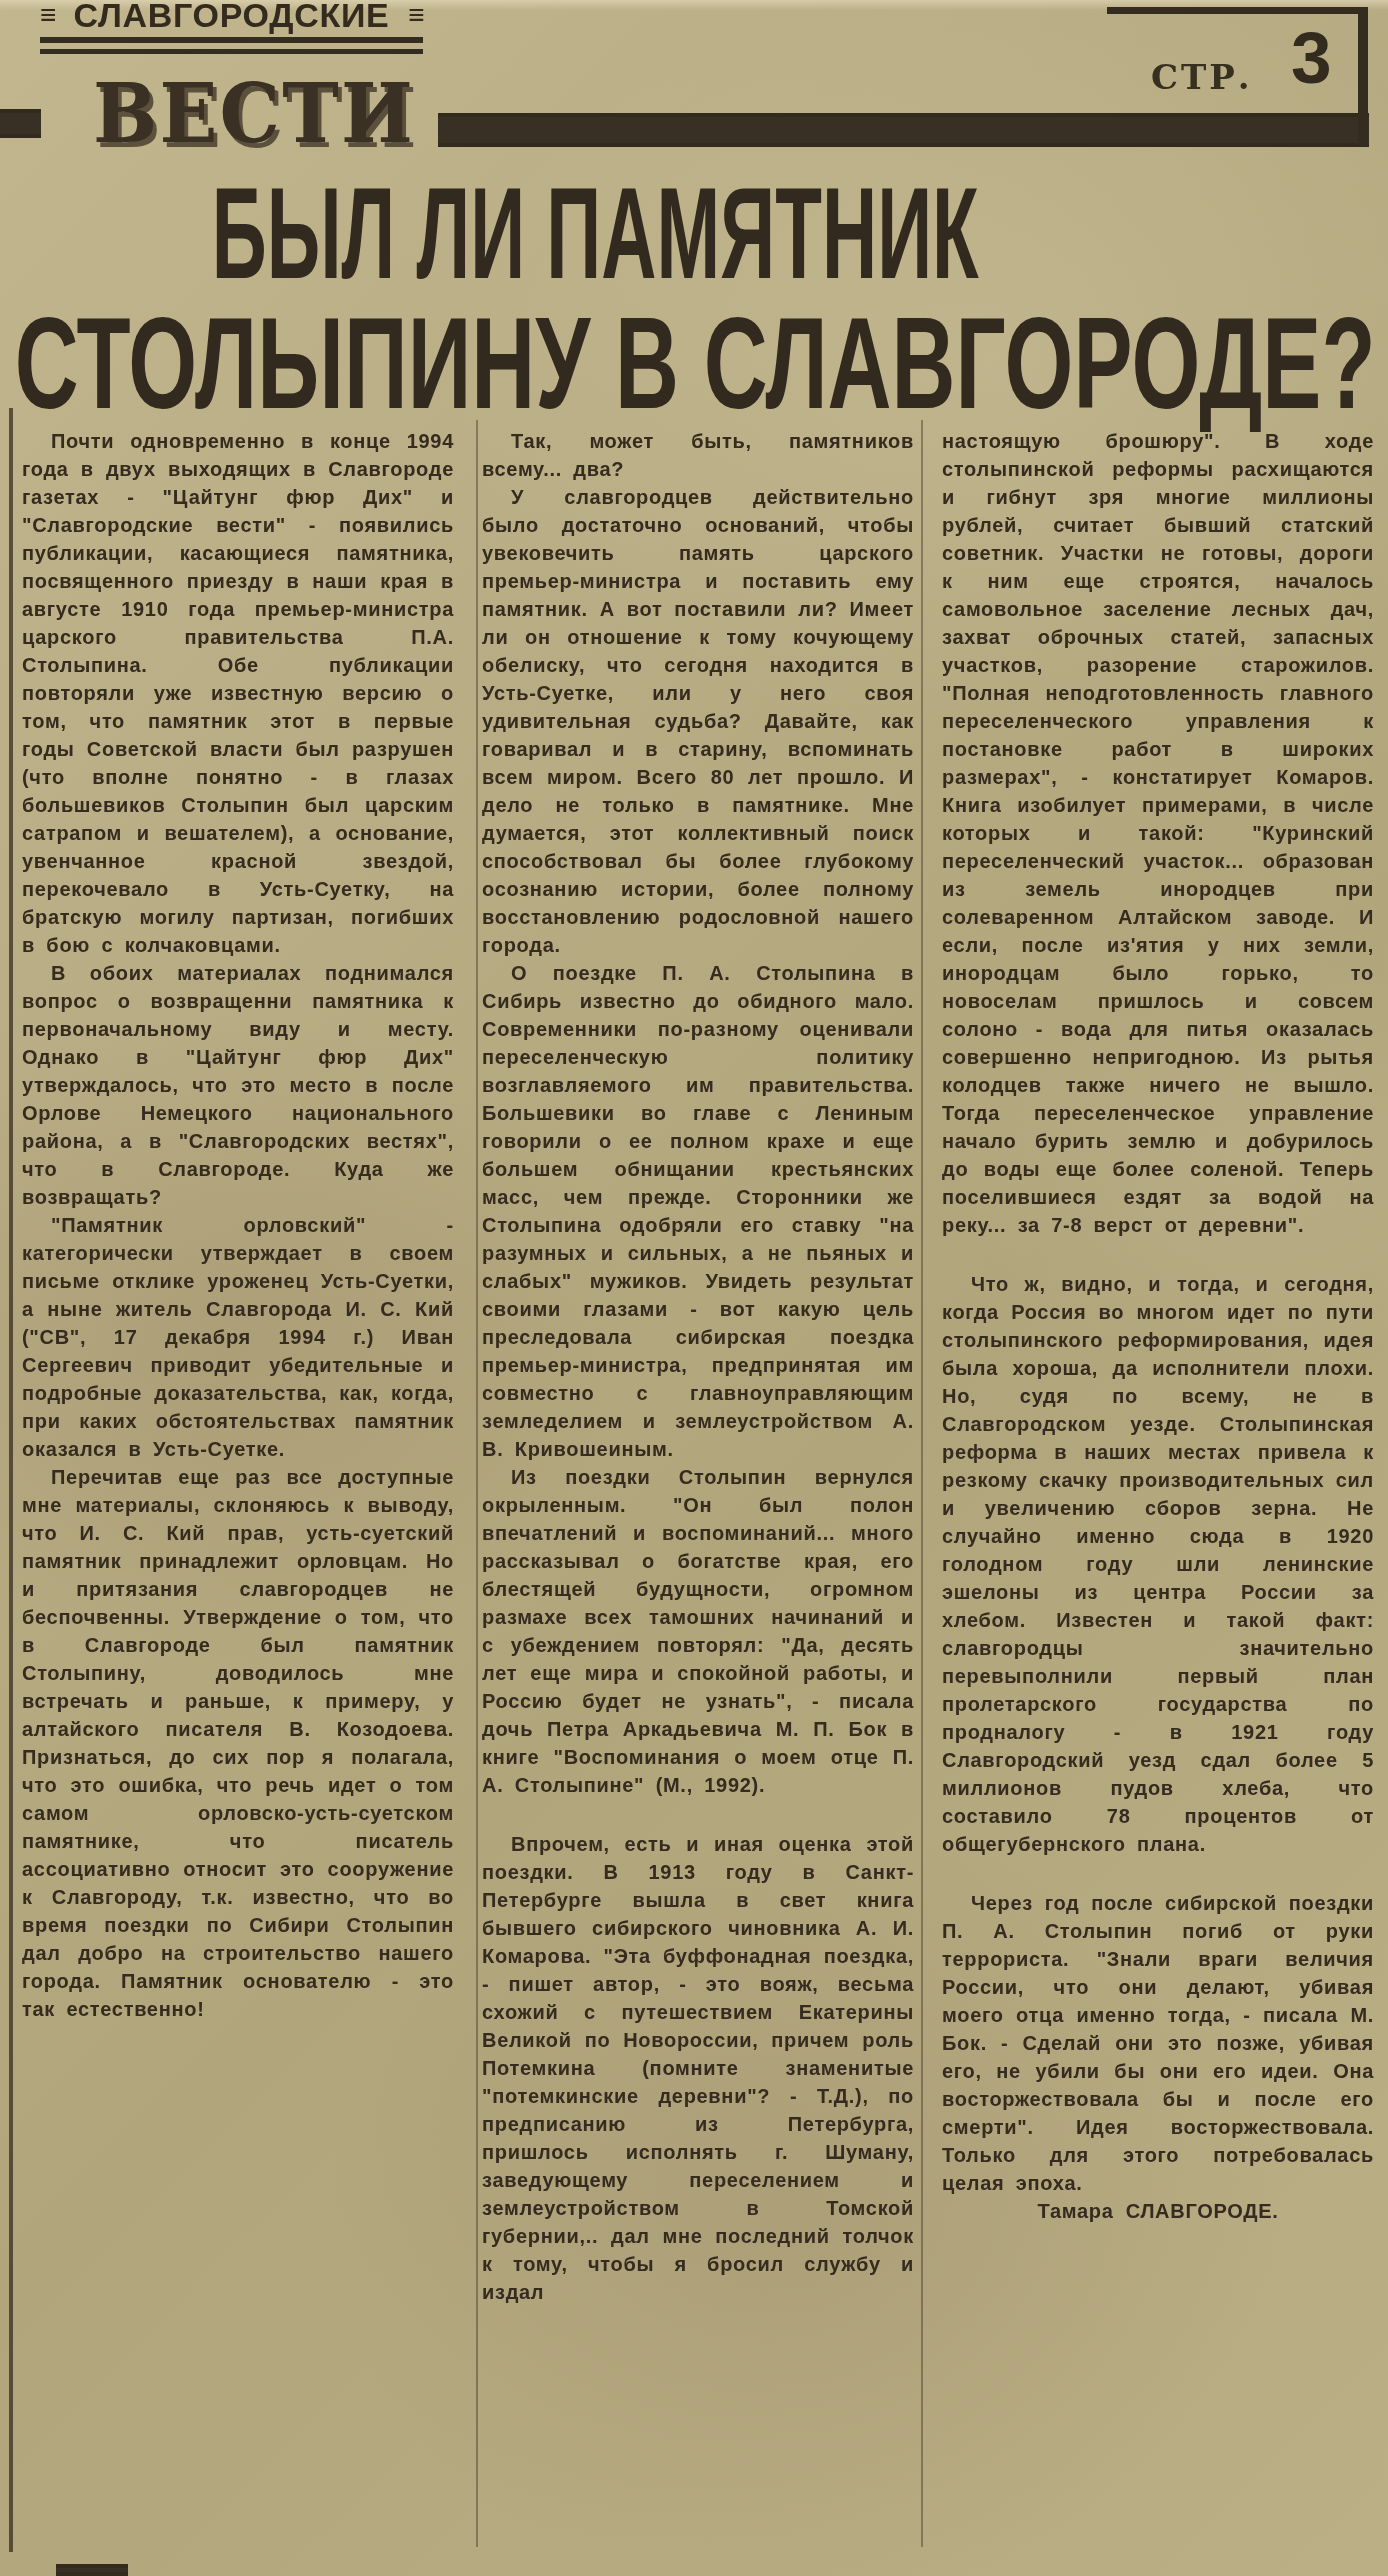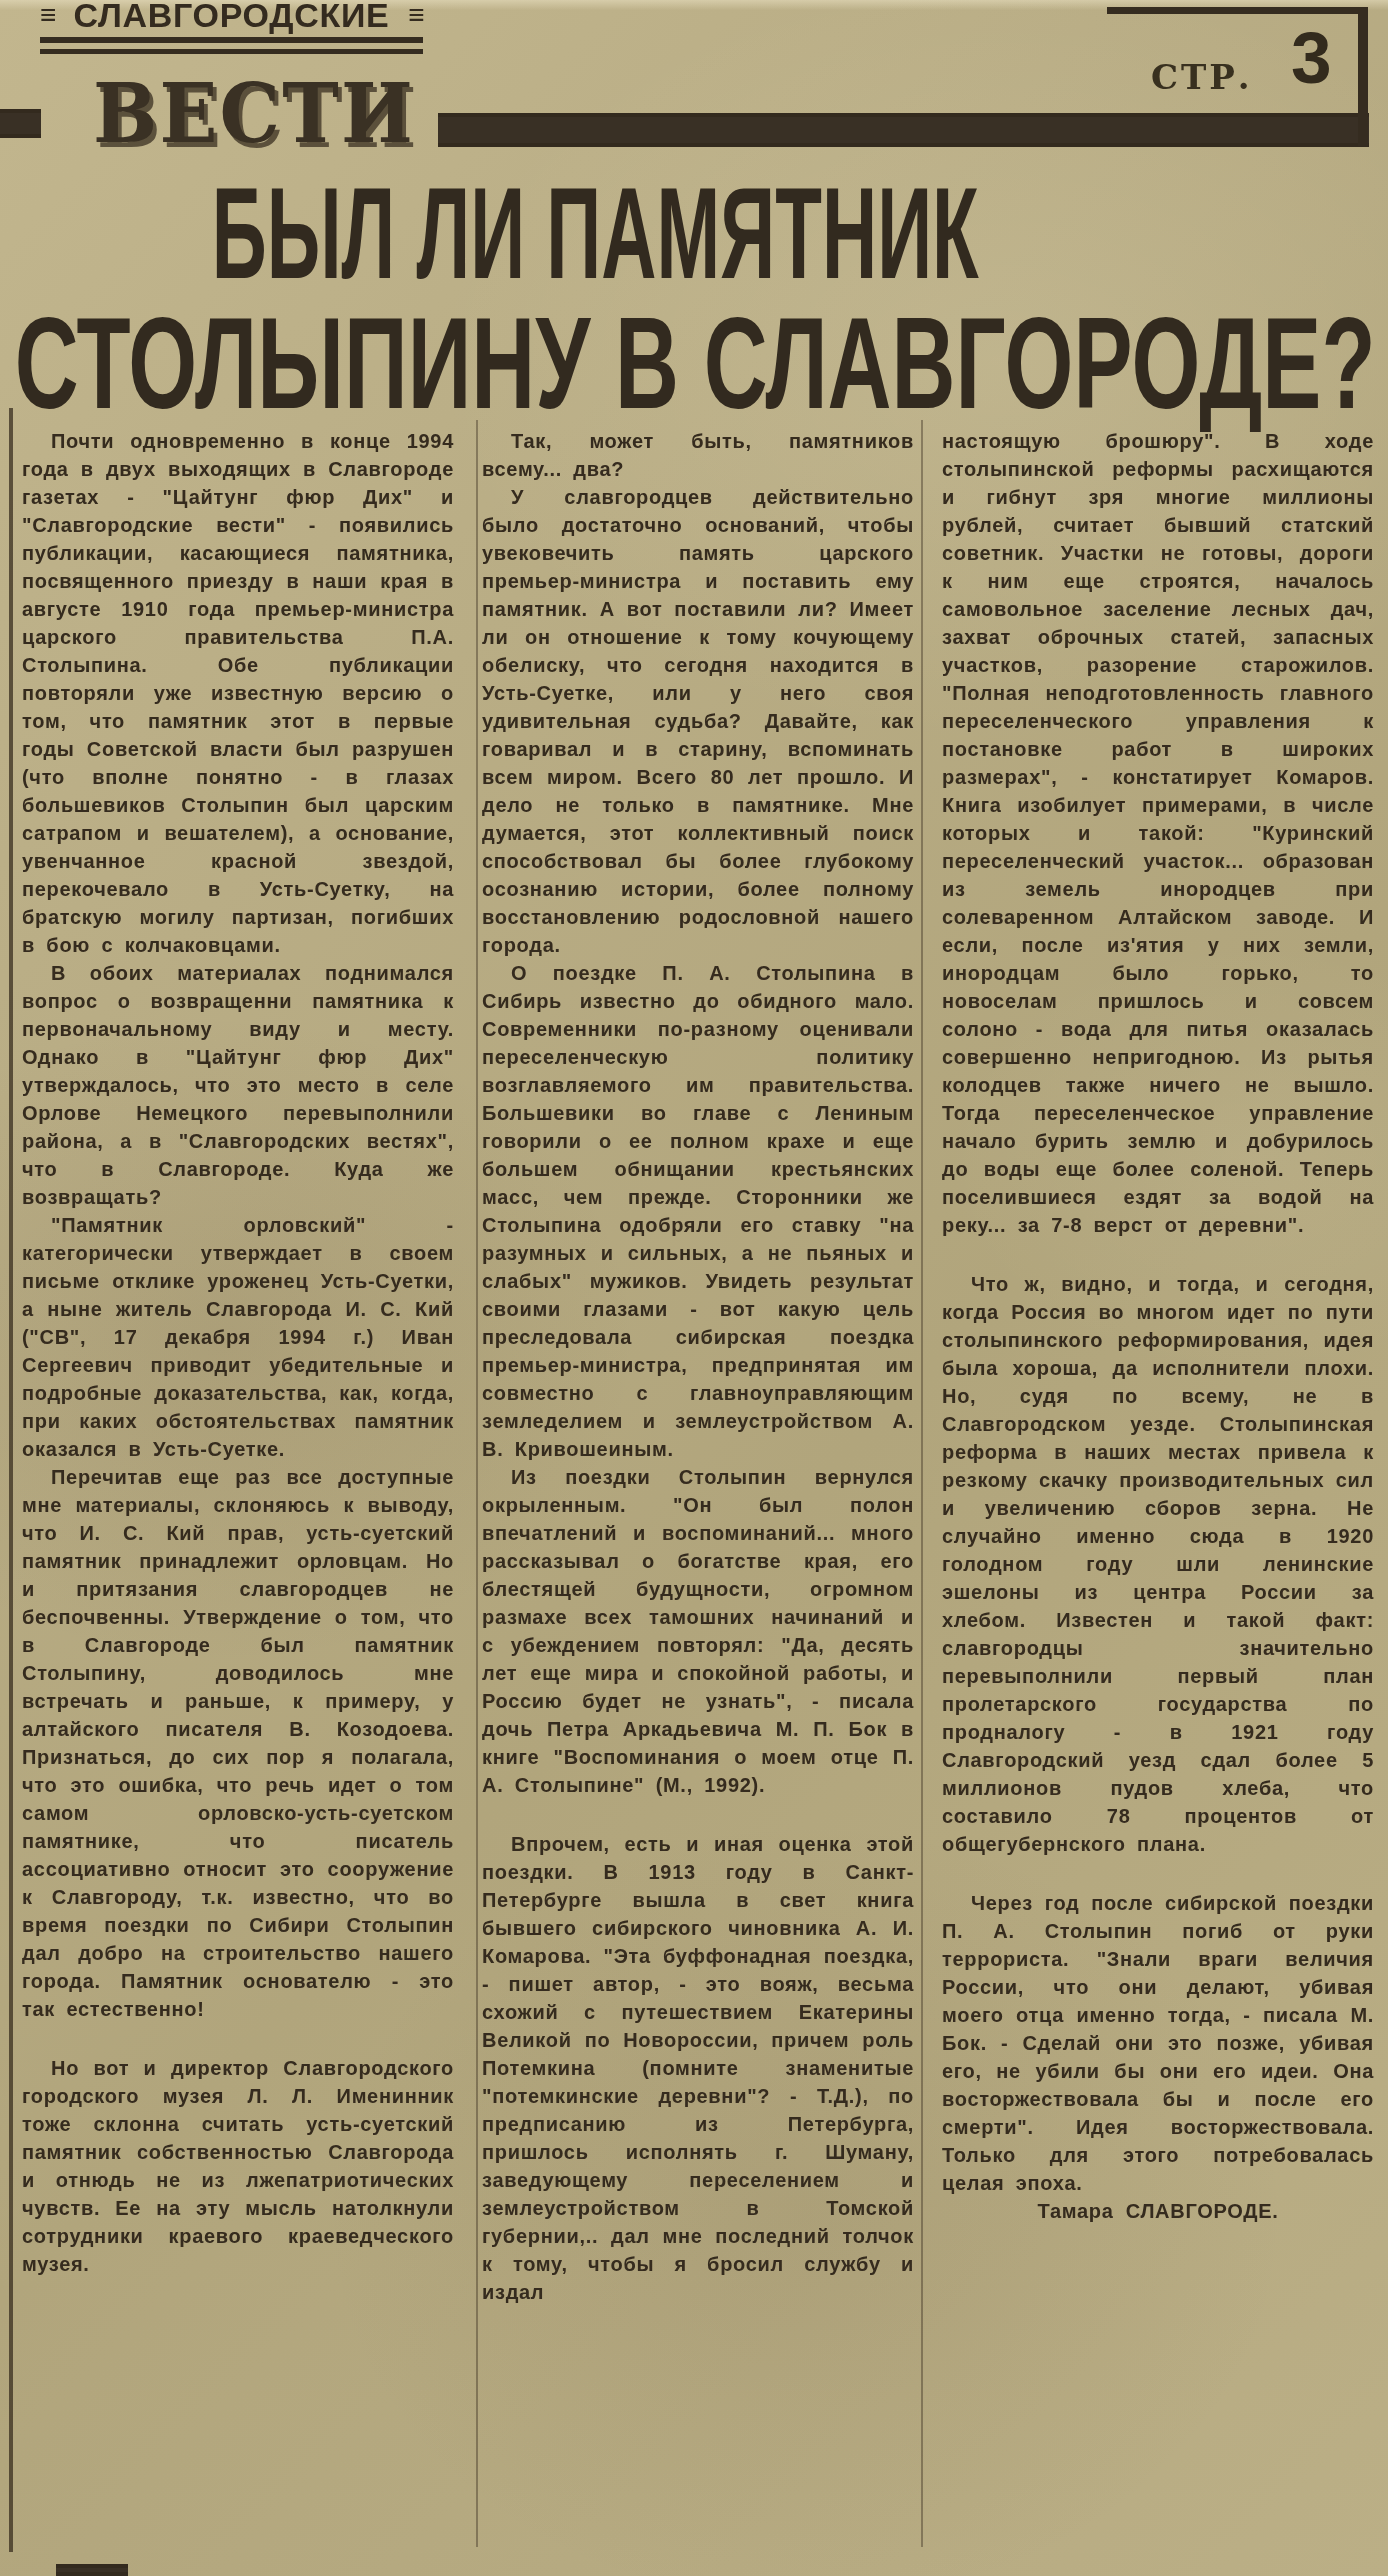--- a/index.html
+++ b/index.html
@@ -89,24 +89,23 @@
   </svg>
 
   <div class="vrule vrule-left"></div>
   <div class="vrule vrule-c1"></div>
   <div class="vrule vrule-c2"></div>
 
   <div class="columns">
     <div class="col">
       <div>
           <p class="indent">Почти одновременно в конце 1994 года в двух выходящих в Славгороде газетах - "Цайтунг фюр Дих" и "Славгородские вести" - появились публикации, касающиеся памятника, посвященного приезду в наши края в августе 1910 года премьер-министра царского правительства П.А. Столыпина. Обе публикации повторяли уже известную версию о том, что памятник этот в первые годы Советской власти был разрушен (что вполне понятно - в глазах большевиков Столыпин был царским сатрапом и вешателем), а основание, увенчанное красной звездой, перекочевало в Усть-Суетку, на братскую могилу партизан, погибших в бою с колчаковцами.</p>
-          <p class="indent">В обоих материалах поднимался вопрос о возвращенни памятника к первоначальному виду и месту. Однако в "Цайтунг фюр Дих" утверждалось, что это место в селе Орлове Немецкого перевыполнили района, а в "Славгородских вестях", что в Славгороде. Куда же возвращать?</p>
+          <p class="indent">В обоих материалах поднимался вопрос о возвращенни памятника к первоначальному виду и месту. Однако в "Цайтунг фюр Дих" утверждалось, что это место в после Орлове Немецкого национального района, а в "Славгородских вестях", что в Славгороде. Куда же возвращать?</p>
           <p class="indent">"Памятник орловский" - категорически утверждает в своем письме отклике уроженец Усть-Суетки, а ныне житель Славгорода И. С. Кий ("СВ", 17 декабря 1994 г.) Иван Сергеевич приводит убедительные и подробные доказательства, как, когда, при каких обстоятельствах памятник оказался в Усть-Суетке.</p>
           <p class="indent">Перечитав еще раз все доступные мне материалы, склоняюсь к выводу, что И. С. Кий прав, усть-суетский памятник принадлежит орловцам. Но и притязания славгородцев не беспочвенны. Утверждение о том, что в Славгороде был памятник Столыпину, доводилось мне встречать и раньше, к примеру, у алтайского писателя В. Козодоева. Признаться, до сих пор я полагала, что это ошибка, что речь идет о том самом орловско-усть-суетском памятнике, что писатель ассоциативно относит это сооружение к Славгороду, т.к. известно, что во время поездки по Сибири Столыпин дал добро на строительство нашего города. Памятник основателю - это так естественно!</p>
-          <p class="indent gap">Но вот и директор Славгородского городского музея Л. Л. Именинник тоже склонна считать усть-суетский памятник собственностью Славгорода и отнюдь не из лжепатриотических чувств. Ее на эту мысль натолкнули сотрудники краевого краеведческого музея.</p>
         </div>
     </div>
     <div class="col">
       <div>
           <p class="indent">Так, может быть, памятников всему... два?</p>
           <p class="indent">У славгородцев действительно было достаточно оснований, чтобы увековечить память царского премьер-министра и поставить ему памятник. А вот поставили ли? Имеет ли он отношение к тому кочующему обелиску, что сегодня находится в Усть-Суетке, или у него своя удивительная судьба? Давайте, как говаривал и в старину, вспоминать всем миром. Всего 80 лет прошло. И дело не только в памятнике. Мне думается, этот коллективный поиск способствовал бы более глубокому осознанию истории, более полному восстановлению родословной нашего города.</p>
           <p class="indent">О поездке П. А. Столыпина в Сибирь известно до обидного мало. Современники по-разному оценивали переселенческую политику возглавляемого им правительства. Большевики во главе с Лениным говорили о ее полном крахе и еще большем обнищании крестьянских масс, чем прежде. Сторонники же Столыпина одобряли его ставку "на разумных и сильных, а не пьяных и слабых" мужиков. Увидеть результат своими глазами - вот какую цель преследовала сибирская поездка премьер-министра, предпринятая им совместно с главноуправляющим земледелием и землеустройством А. В. Кривошеиным.</p>
           <p class="indent">Из поездки Столыпин вернулся окрыленным. "Он был полон впечатлений и воспоминаний... много рассказывал о богатстве края, его блестящей будущности, огромном размахе всех тамошних начинаний и с убеждением повторял: "Да, десять лет еще мира и спокойной работы, и Россию будет не узнать", - писала дочь Петра Аркадьевича М. П. Бок в книге "Воспоминания о моем отце П. А. Столыпине" (М., 1992).</p>
           <p class="indent gap">Впрочем, есть и иная оценка этой поездки. В 1913 году в Санкт-Петербурге вышла в свет книга бывшего сибирского чиновника А. И. Комарова. "Эта буффонадная поездка, - пишет автор, - это вояж, весьма схожий с путешествием Екатерины Великой по Новороссии, причем роль Потемкина (помните знаменитые "потемкинские деревни"? - Т.Д.), по предписанию из Петербурга, пришлось исполнять г. Шуману, заведующему переселением и землеустройством в Томской губернии,.. дал мне последний толчок к тому, чтобы я бросил службу и издал</p>
         </div>

